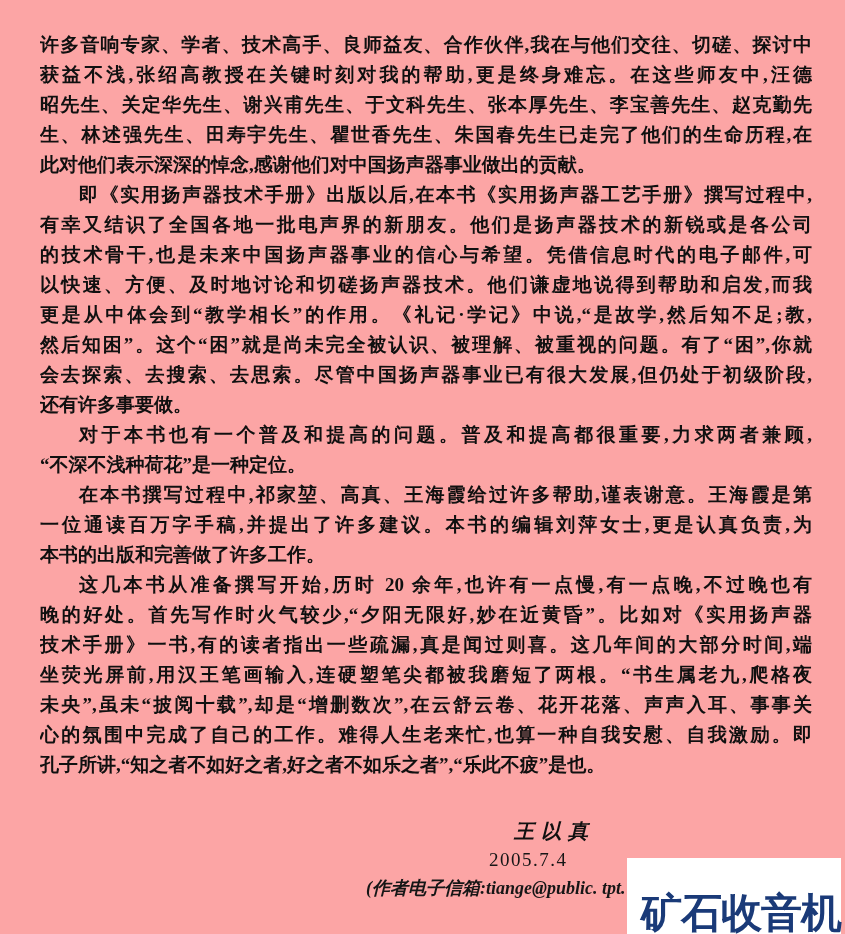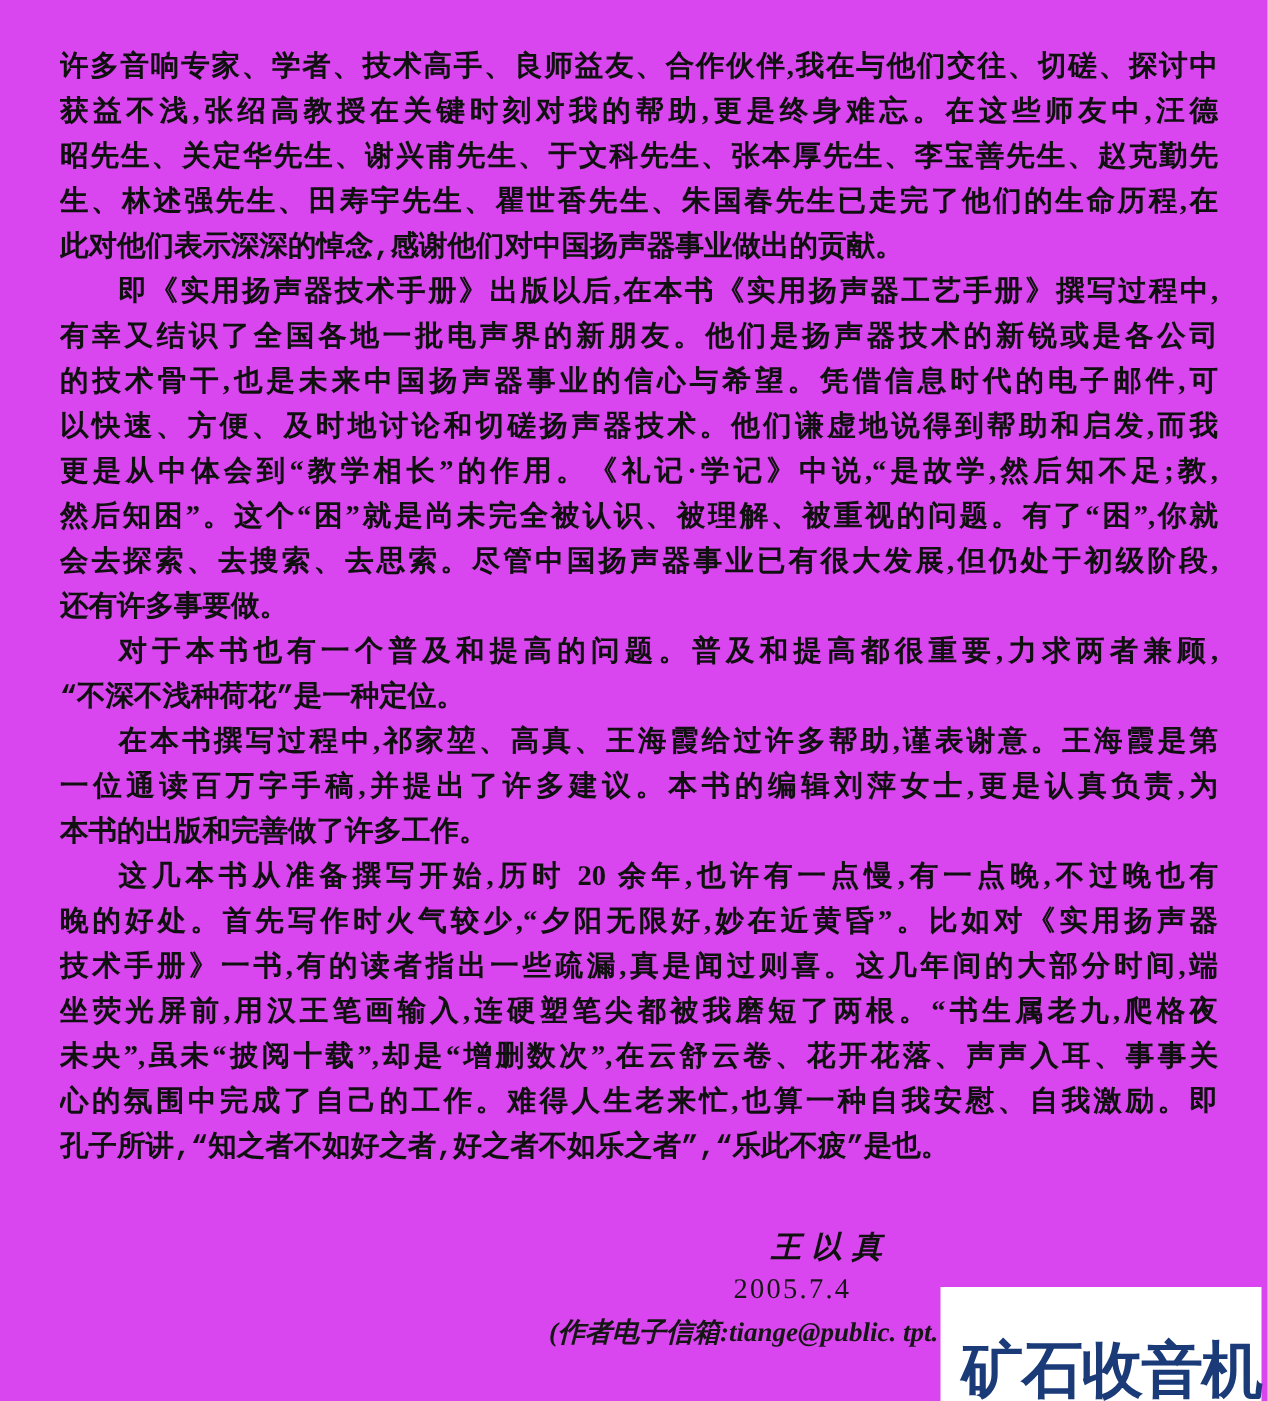--- a/index.html
+++ b/index.html
@@ -10,42 +10,41 @@
     width: 845px;
     height: 934px;
     background: #ffffff;
     position: relative;
     overflow: hidden;
     font-family: "Liberation Serif", "DejaVu Serif", serif;
   }
   .page {
     position: absolute;
     inset: 0;
-    background: #d946ef;
+    background: #fca5a5;
   }
   .text-block {
     position: absolute;
     left: 40px;
     top: 30px;
     width: 772px;
     color: #101010;
   }
   .line {
     height: 30px;
     line-height: 30px;
     font-size: 19px;
     font-weight: 600;
     text-align: justify;
     text-align-last: justify;
     overflow: hidden;
   }
   .line.end {
     text-align: center;
     text-align-last: left;
-    font-family: Liberation Mono, monospace;
   }
   .line.indent {
     text-indent: 39px;
   }
   .signature {
     position: absolute;
     left: 514px;
     top: 818px;
     font-size: 20px;
     font-weight: bold;

